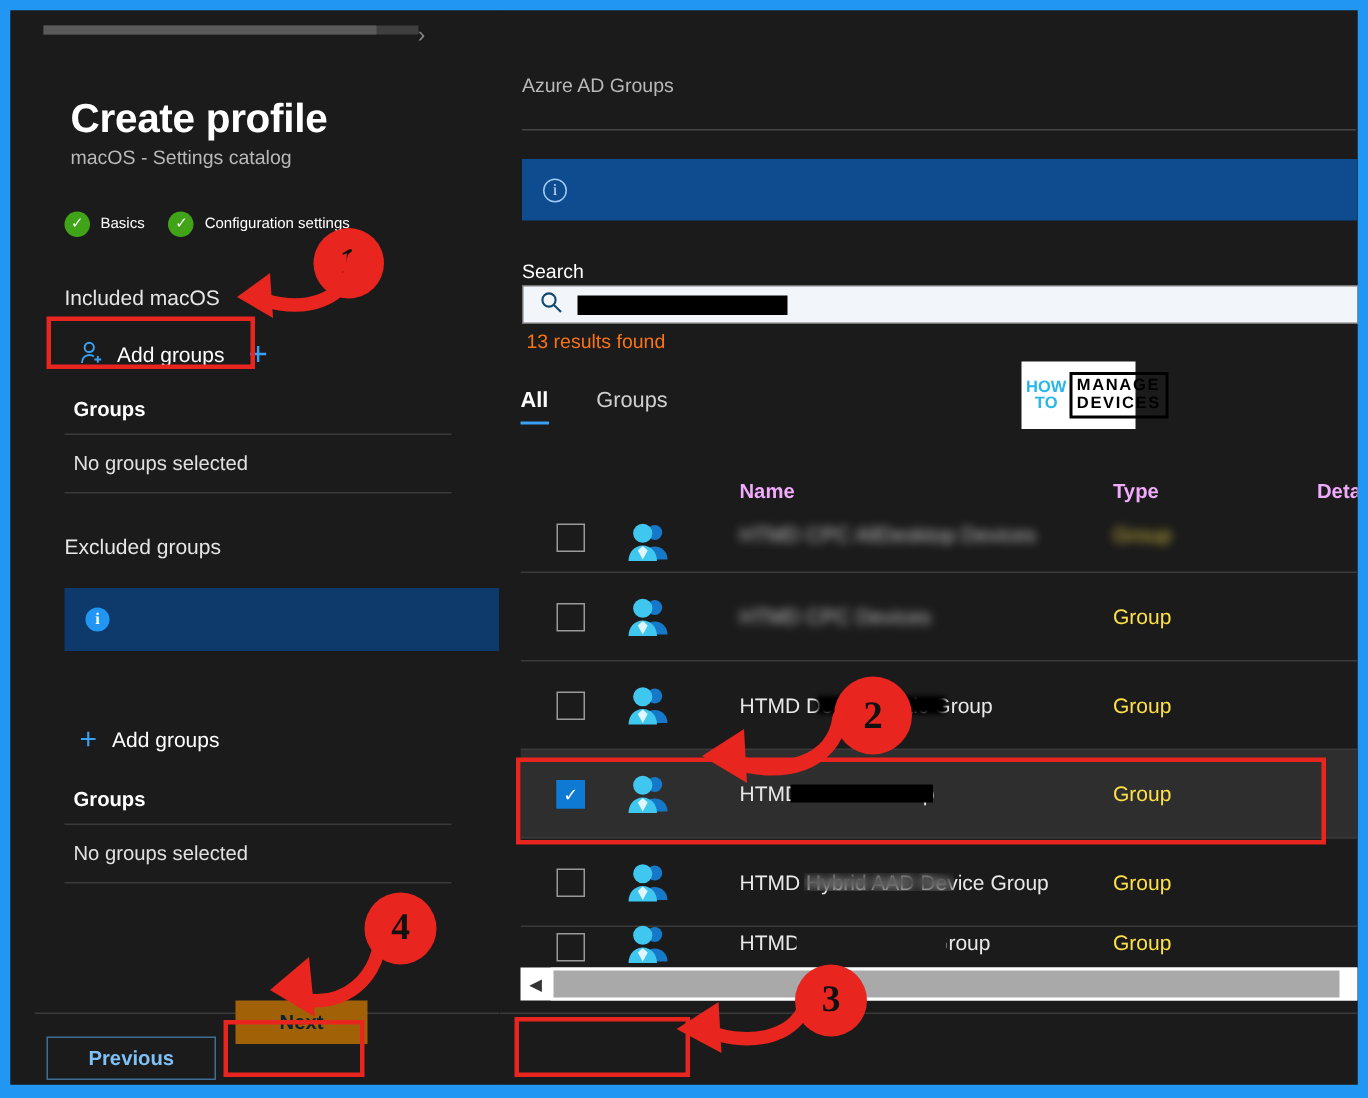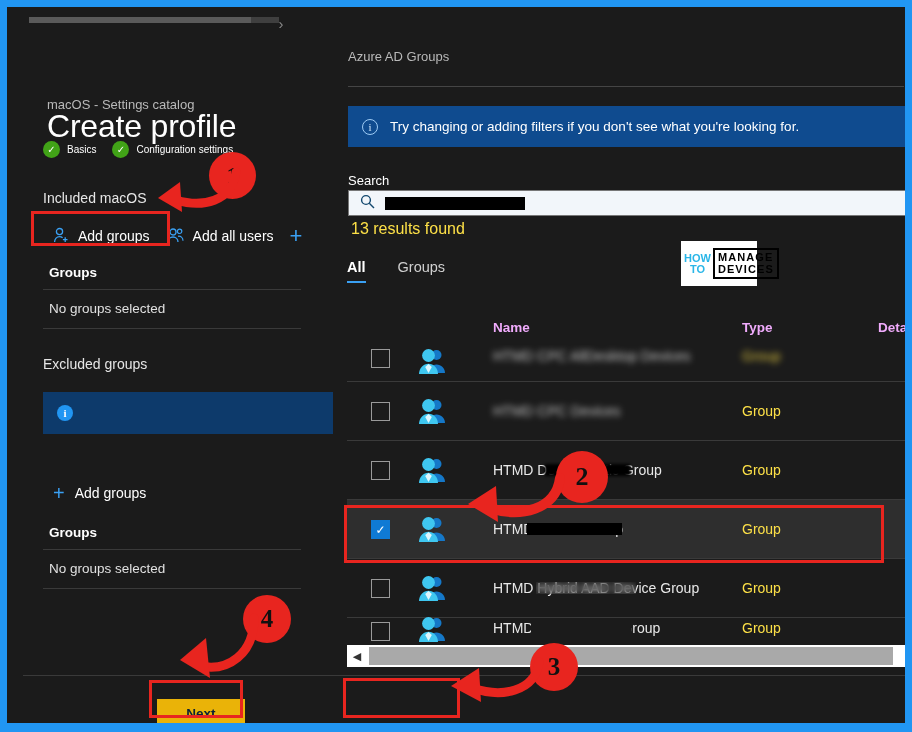--- a/index.html
+++ b/index.html
@@ -41,21 +41,21 @@
 
   .breadcrumb {
     position:absolute; left:40px; top:24px;
     font-size:15.5px; letter-spacing:.1px; white-space:nowrap;
   }
   .breadcrumb .crumb { color:#3aa0f3; }
   .breadcrumb .sep   { color:#8e8e8e; margin:0 6px; font-size:14px; }
 
   .page-title {
     position:absolute; left:40px; top:57px;
-    font-size:32px; font-weight:normal; color:#ffffff; letter-spacing:-.2px;margin-top:44px;
+    font-size:27px; font-weight:bold; color:#ffffff; letter-spacing:-.2px;
   }
   .page-subtitle {
     position:absolute; left:40px; top:90px;
     font-size:13px; color:#b9b9b9;
   }
 
   .wizard {
     position:absolute; left:36px; top:134px;
     display:flex; align-items:center; gap:16px; white-space:nowrap;
   }
@@ -122,22 +122,22 @@
   .lp-footer-sep {
     position:absolute; left:16px; top:668px; width:310px; height:1px; background:#3a3a3a;
   }
   .btn-previous {
     position:absolute; left:24px; top:684px; width:113px; height:29px;
     border:1px solid #3e6d96; background:transparent;
     color:#7fc0f5; font-size:13.5px; font-family:"Liberation Sans", sans-serif;
     font-weight:bold; cursor:pointer;
   }
   .btn-next {
-    position:absolute; left:150px; top:692px; width:88px; height:29px;
-    border:none; background:#eab308;
+    position:absolute; left:150px; top:660px; width:88px; height:29px;
+    border:none; background:#a16207;
     color:#0b2236; font-size:13.5px; font-family:"Liberation Sans", sans-serif;
     font-weight:bold; cursor:pointer;
   }
 
   
   .right-pane {
     position:absolute; left:333px; top:7px; width:572px; height:716px;
     background:#1b1b1b; overflow:hidden;
   }
   .rp-title {
@@ -176,21 +176,21 @@
     flex:0 0 auto; width:36px; text-align:center; color:#12486e; font-size:13px;
   }
   .search-wrap .s-val {
     font-size:13.5px; color:#111; position:relative; white-space:nowrap;
   }
   .redact-bar {
     position:absolute; left:0; top:1px; width:140px; height:13px;
     background:#000;
   }
   .results-found {
-    position:absolute; left:18px; top:213px; font-size:16px; color:#fde047;
+    position:absolute; left:18px; top:213px; font-size:13px; color:#f97316;
   }
 
   .tabs {
     position:absolute; left:14px; top:252px; display:flex; gap:32px;
   }
   .tab {
     font-size:14.5px; color:#d0d0d0; padding-bottom:8px; cursor:pointer; position:relative;
   }
   .tab.active { color:#ffffff; font-weight:bold; }
   .tab.active::after {
@@ -337,31 +337,20 @@
       <div class="cmd-btn">
         <span class="cmd-ico">
           <svg width="17" height="17" viewBox="0 0 17 17">
               <circle cx="6.5" cy="4.6" r="3.1" fill="none" stroke="#3aa0f3" stroke-width="1.3"></circle>
               <path d="M1.6 15c0-3.2 2.2-5.4 4.9-5.4 1.2 0 2.3.4 3.1 1.1" fill="none" stroke="#3aa0f3" stroke-width="1.3"></path>
               <path d="M12.2 10.3v4.6M9.9 12.6h4.6" stroke="#3aa0f3" stroke-width="1.3"></path>
             </svg>
         </span>
         <span>Add groups</span>
       </div>
-      <div class="cmd-btn">
-        <span class="cmd-ico">
-          <svg width="19" height="17" viewBox="0 0 19 17">
-              <circle cx="7" cy="5" r="3" fill="none" stroke="#3aa0f3" stroke-width="1.3"></circle>
-              <path d="M2 15c0-3 2.2-5 5-5s5 2 5 5" fill="none" stroke="#3aa0f3" stroke-width="1.3"></path>
-              <circle cx="13.6" cy="4.3" r="2.2" fill="none" stroke="#3aa0f3" stroke-width="1.2"></circle>
-              <path d="M12 9.3c2.6-.5 5 1.3 5 4.4" fill="none" stroke="#3aa0f3" stroke-width="1.2"></path>
-            </svg>
-        </span>
-        <span>Add all users</span>
-      </div>
       <div class="cmd-plus">+</div>
     </div>
 
     <div class="grp-table" id="included-table">
       <div class="gt-head">Groups</div>
       <div class="gt-empty">No groups selected</div>
     </div>
 
     <div class="sec-head" id="excluded-groups-label">Excluded groups</div>
 
@@ -373,31 +362,31 @@
       <span class="p">+</span>
       <span class="t">Add groups</span>
     </div>
 
     <div class="grp-table" id="excluded-table">
       <div class="gt-head">Groups</div>
       <div class="gt-empty">No groups selected</div>
     </div>
 
     <div class="lp-footer-sep"></div>
+    <button class="btn-previous">Previous</button>
     <button class="btn-next">Next</button>
   </div>
 
   <div class="right-pane">
 
     <div class="rp-subtitle">Azure AD Groups</div>
     <div class="rp-sep"></div>
 
     <div class="rp-info">
       <span class="ri-ico">i</span>
-      <span class="ri-txt">Try changing or adding filters if you don't see what you're looking for.</span>
     </div>
 
     <div class="search-label">Search</div>
     <div class="search-wrap">
       <span class="s-ico">
         <svg width="15" height="15" viewBox="0 0 15 15">
             <circle cx="6" cy="6" r="4.4" fill="none" stroke="#12486e" stroke-width="1.4"></circle>
             <path d="M9.3 9.3L14 14" stroke="#12486e" stroke-width="1.4"></path>
           </svg>
       </span>

